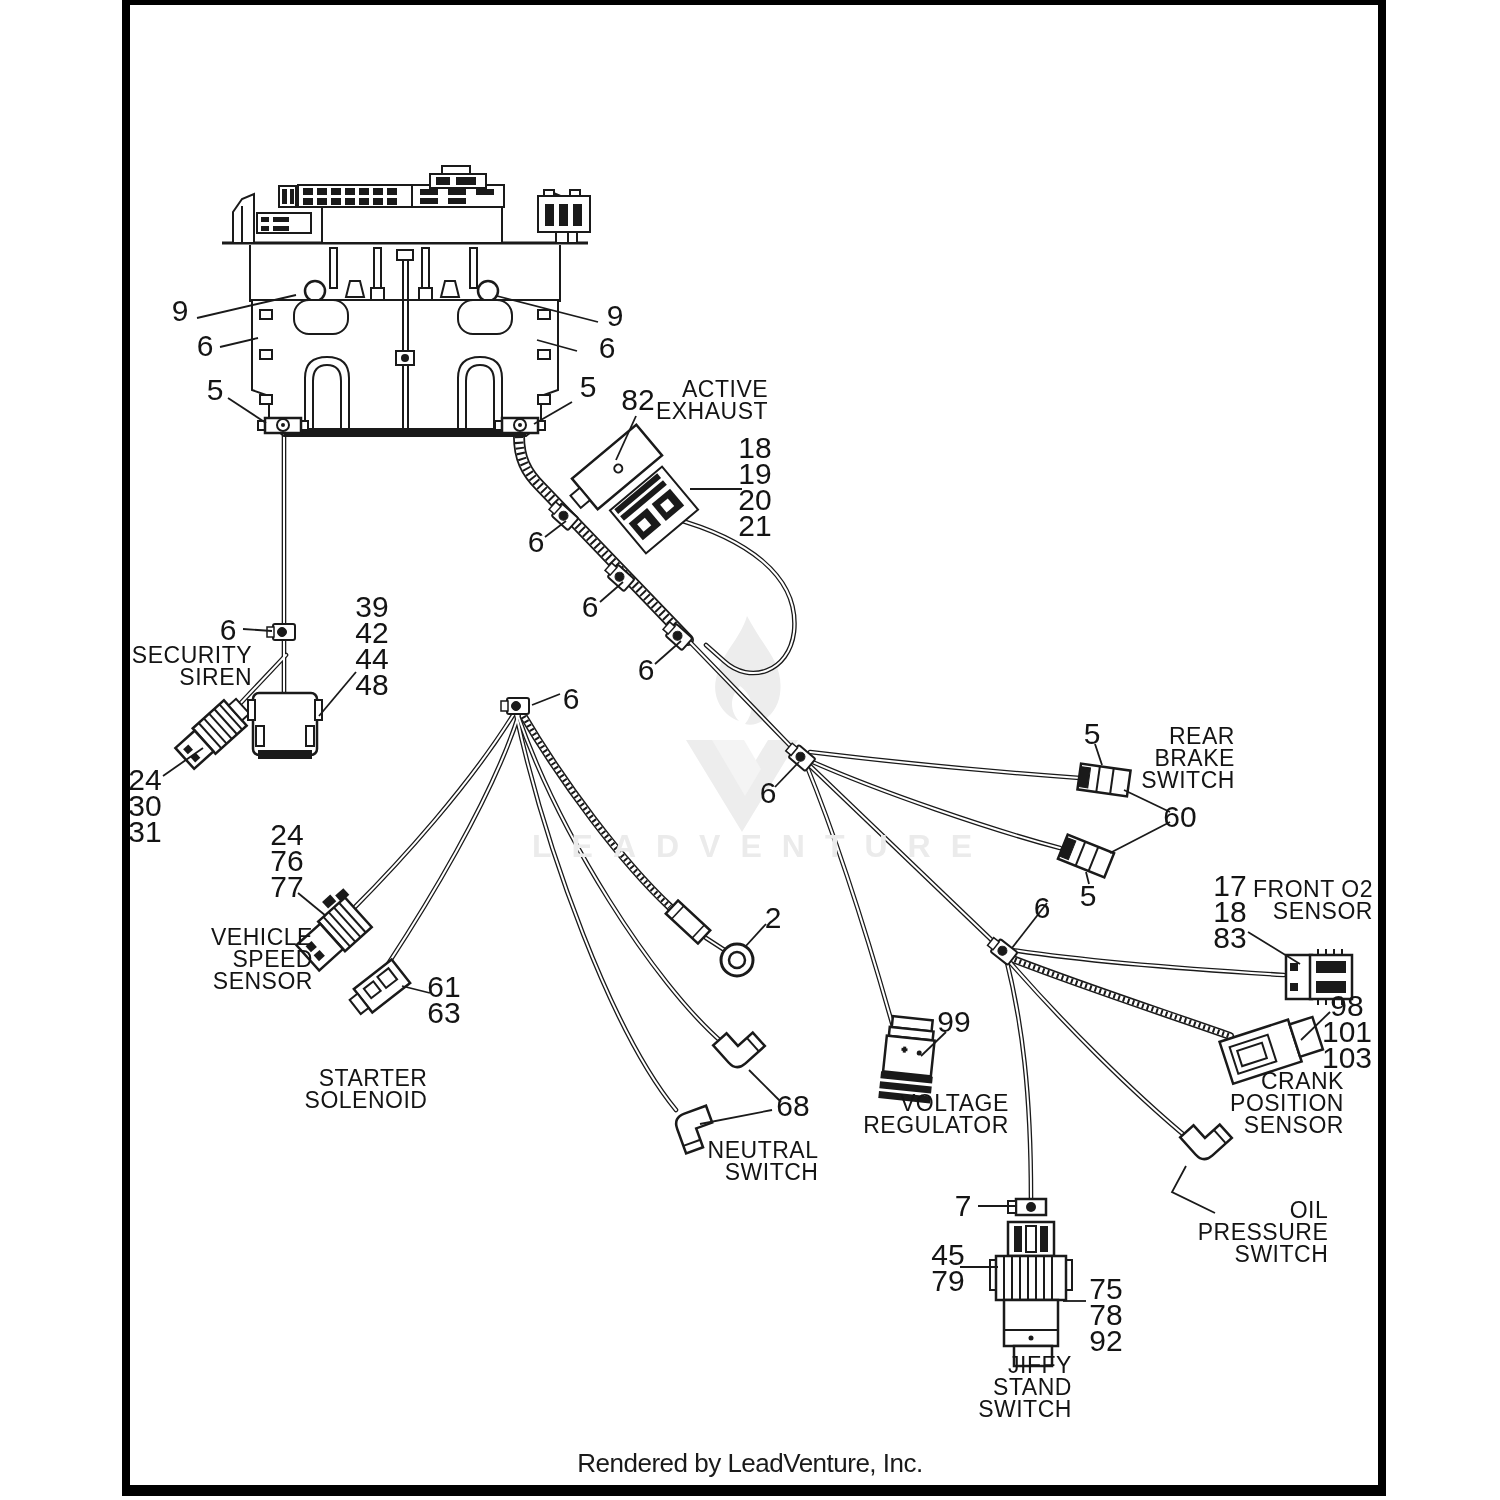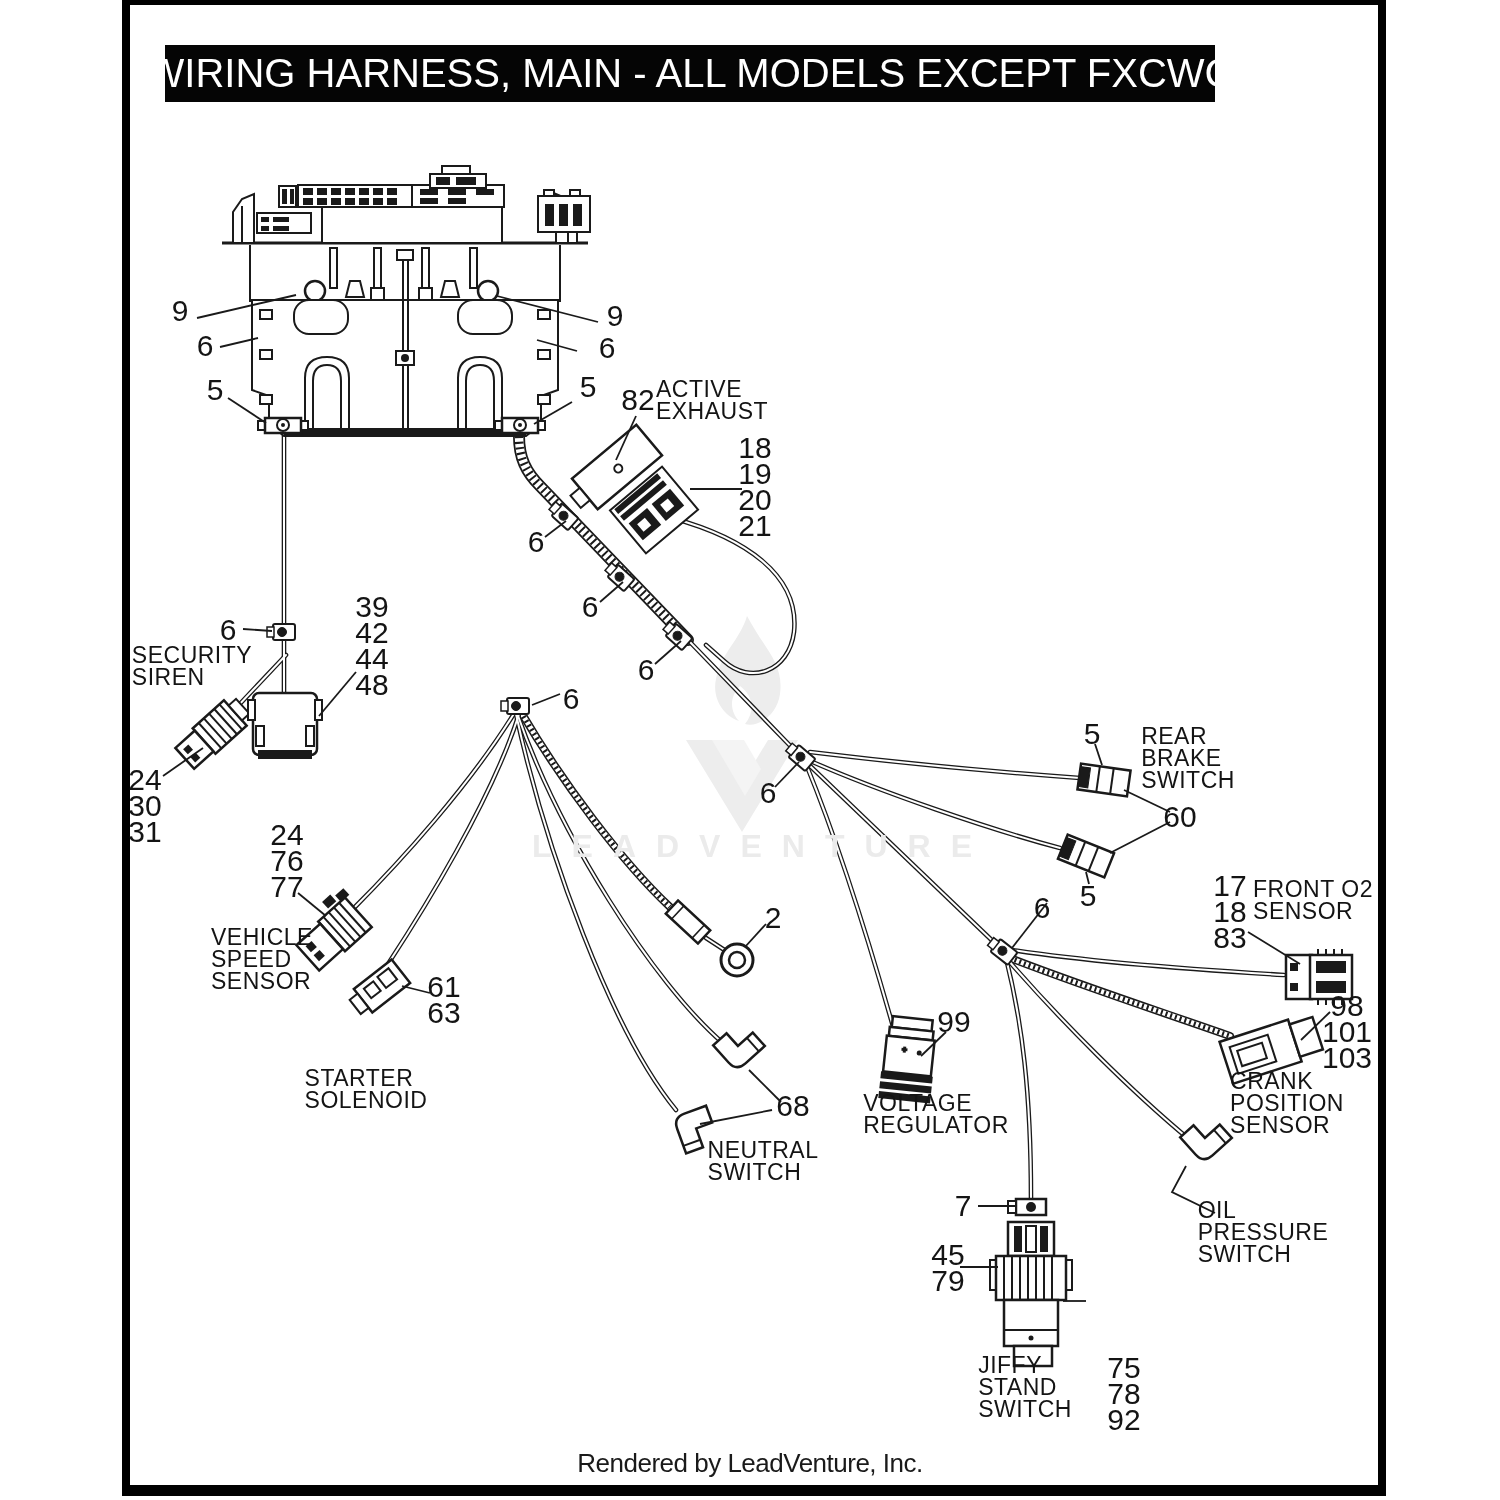--- a/index.html
+++ b/index.html
@@ -8,21 +8,21 @@
   #frame{position:absolute;left:122px;top:0px;width:1248px;height:1480px;
          border-style:solid;border-color:#000;border-width:5px 8px 11px 8px;}
   #title-bar{position:absolute;left:165px;top:45px;width:1050px;height:57px;background:#050505;
              display:flex;align-items:center;justify-content:center;}
   #title-bar span{color:#ffffff;font-size:40px;letter-spacing:0px;white-space:nowrap;}
   #watermark-text{position:absolute;left:762px;top:828px;transform:translateX(-50%);
                   font-size:32px;font-weight:700;letter-spacing:20px;color:#ebebeb;white-space:nowrap;}
   #footer{position:absolute;left:122px;top:1448px;width:1256px;text-align:center;
           font-size:26px;color:#1a1a1a;letter-spacing:-0.5px;}
   #diagram-svg{position:absolute;left:0;top:0;}
-  .comp-label{position:absolute;transform:translateX(-50%);text-align:left;
+  .comp-label{position:absolute;transform:translateX(-50%);text-align:right;
               font-size:23px;line-height:22px;white-space:pre-line;color:#141414;letter-spacing:0.5px;}
   .callout{position:absolute;transform:translate(-50%,-50%);text-align:center;
            font-size:30px;line-height:26px;white-space:pre-line;color:#141414;}
 </style>
 </head>
 <body>
 
 <div id="page">
 
   <svg id="diagram-svg" width="1500" height="1500" viewBox="0 0 1500 1500">
@@ -403,23 +403,20 @@
       <line x1="298" y1="893" x2="326" y2="916"></line>
       <line x1="430" y1="993" x2="402" y2="986"></line>
       <polyline points="1186,1166 1172,1192 1215,1213"></polyline>
     </g>
   </svg>
 
   <div id="watermark-text">LEADVENTURE</div>
 
   <div id="frame"></div>
 
-  <div id="title-bar">
-    <span>WIRING HARNESS, MAIN - ALL MODELS EXCEPT FXCWC</span>
-  </div>
 
   <div id="overlay" style="position:absolute;left:0;top:0;width:1500px;height:1500px;">
       <div class="comp-label" style="left: 712px; top: 378px;">ACTIVE
 EXHAUST</div>
       <div class="comp-label" style="left: 192px; top: 644px;">SECURITY
 SIREN</div>
       <div class="comp-label" style="left: 262px; top: 926px;">VEHICLE
 SPEED
 SENSOR</div>
       <div class="comp-label" style="left: 366px; top: 1067px;">STARTER
@@ -480,21 +477,21 @@
       <div class="callout" style="left: 145px; top: 806px;">24
 30
 31</div>
       <div class="callout" style="left: 287px; top: 861px;">24
 76
 77</div>
       <div class="callout" style="left: 444px; top: 1000px;">61
 63</div>
       <div class="callout" style="left: 948px; top: 1268px;">45
 79</div>
-      <div class="callout" style="left: 1106px; top: 1394px; margin-left: 18px;">75
+      <div class="callout" style="left: 1106px; top: 1315px;">75
 78
 92</div>
     </div>
 
   <div id="footer">
     <span>Rendered by LeadVenture, Inc.</span>
   </div>
 </div>
 
 </body></html>

